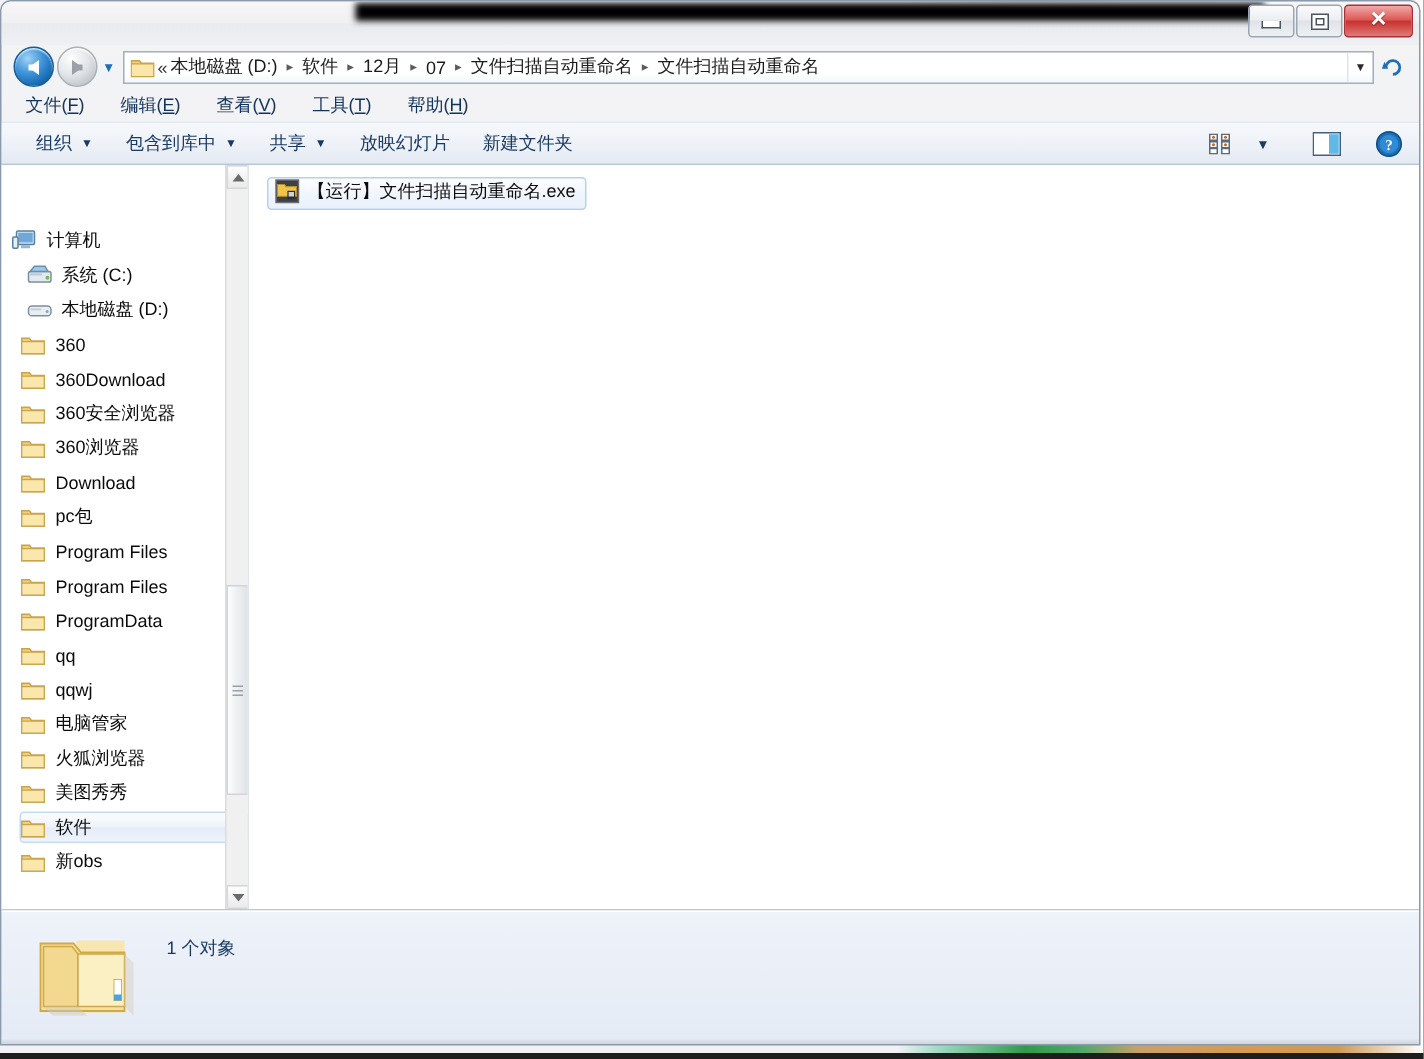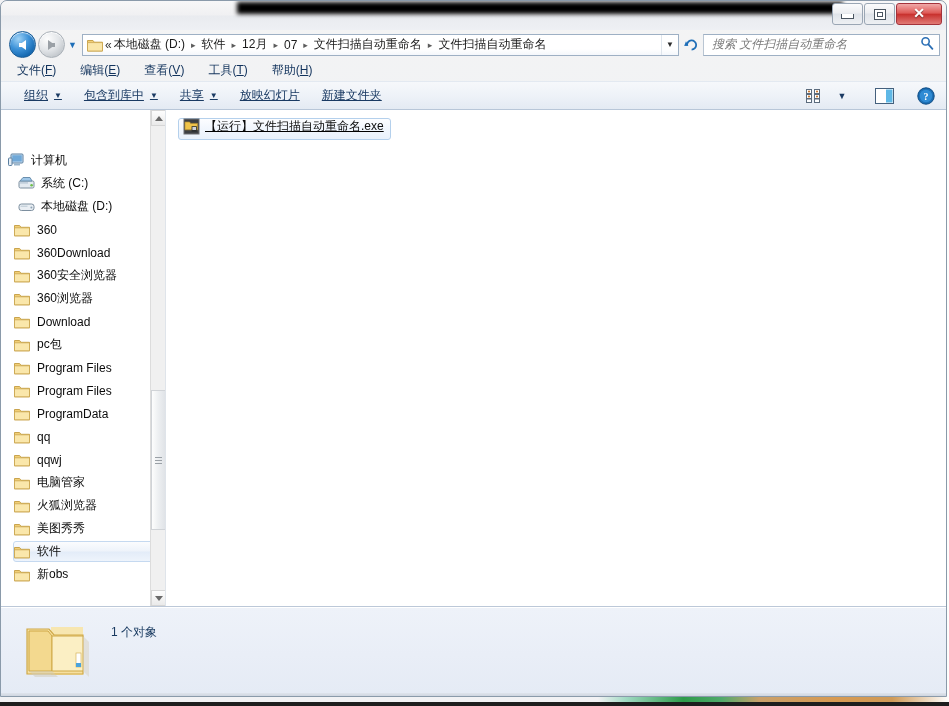--- a/index.html
+++ b/index.html
@@ -304,21 +304,20 @@
     align-items: center;
     height: 23px;
     padding: 0 8px;
     font-size: 12px;
     color: #1a3a63;
     border: 1px solid transparent;
     border-radius: 3px;
     margin-right: 4px;
     white-space: nowrap;
     cursor: default;
-    text-decoration: underline;
   }
   .tb-caret {
     margin-left: 6px;
     font-size: 8px;
     color: #1a3a63;
   }
   #toolbar-right {
     margin-left: auto;
     display: flex;
     align-items: center;
@@ -450,29 +449,28 @@
   
   #file-pane {
     flex: 1 1 auto;
     background: #ffffff;
     padding: 8px 0 0 12px;
     box-sizing: border-box;
     position: relative;
   }
   .file-item {
     display: inline-flex;
-    align-items: flex-end;
+    align-items: center;
     height: 22px;
     padding: 0 6px 4px 4px;
     border: 1px solid #b4d0ec;
     border-radius: 3px;
     background: linear-gradient(180deg, #fcfdff 0%, #f1f6fd 50%, #e9f1fb 100%);
     box-sizing: border-box;
     cursor: default;
-    text-decoration: underline;
   }
   .file-icon {
     width: 17px; height: 17px;
     flex: 0 0 auto;
     margin-right: 5px;
   }
   .file-label {
     font-size: 12px;
     color: #0c0c0c;
     white-space: nowrap;
@@ -564,29 +562,20 @@
       <div id="address-dropdown">▼</div>
     </div>
 
     <div id="refresh-btn">
       <svg width="15" height="15" viewBox="0 0 15 15">
         <path d="M3 8.5 A4.6 4.6 0 1 1 7.6 12.6" fill="none" stroke="#1f6fb8" stroke-width="1.8"></path>
         <path d="M2 4.2 L4.4 8.8 L0.2 8.9 Z" fill="#1f6fb8"></path>
       </svg>
     </div>
 
-    <div id="search-field">
-      <div id="search-placeholder">搜索 文件扫描自动重命名</div>
-      <div id="search-icon">
-        <svg width="14" height="14" viewBox="0 0 14 14">
-          <circle cx="5.6" cy="5.4" r="3.6" fill="none" stroke="#2b6fb5" stroke-width="1.6"></circle>
-          <line x1="8.4" y1="8.4" x2="12.4" y2="12.8" stroke="#2b6fb5" stroke-width="1.8" stroke-linecap="round"></line>
-        </svg>
-      </div>
-    </div>
   </div>
 
   <div id="menubar">
     <div class="menu-item">
       <span>文件</span>(<u>F</u>)
     </div>
     <div class="menu-item">
       <span>编辑</span>(<u>E</u>)
     </div>
     <div class="menu-item">

